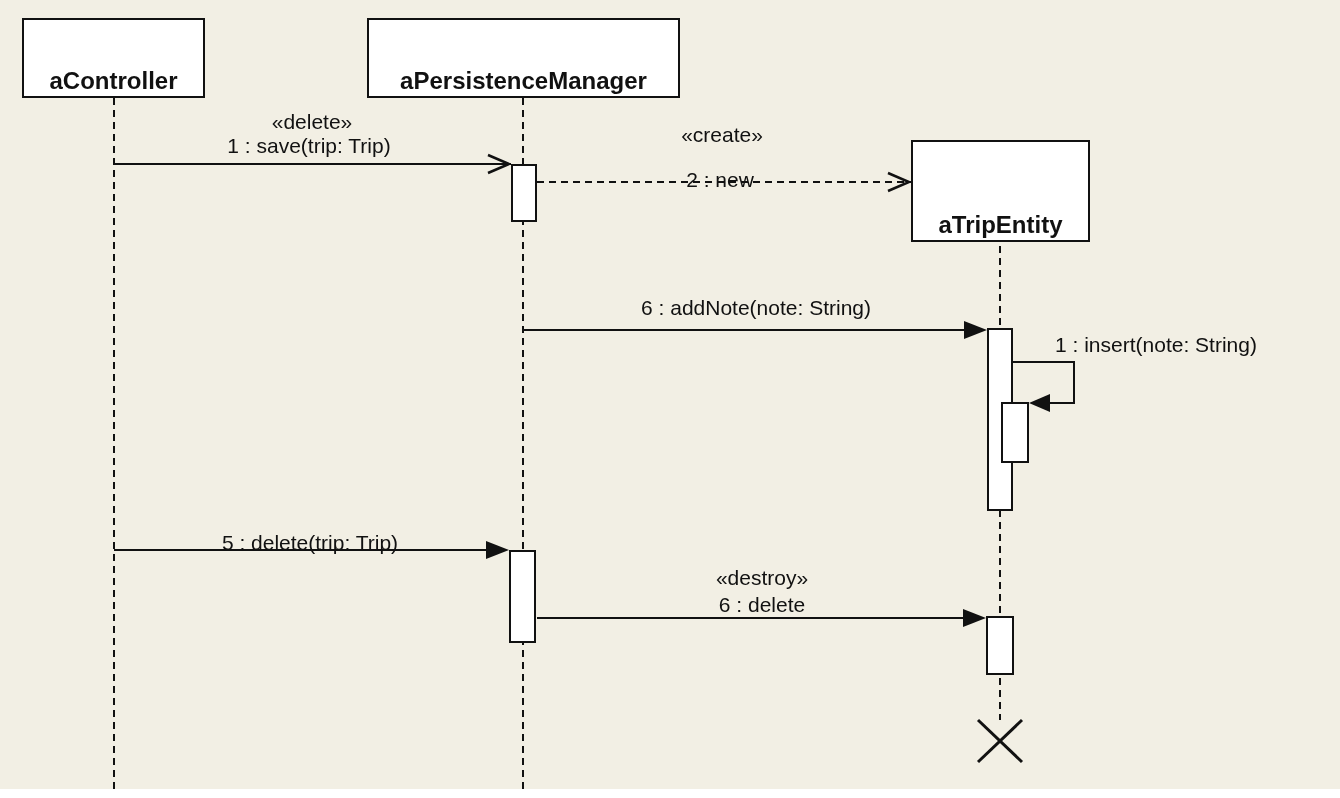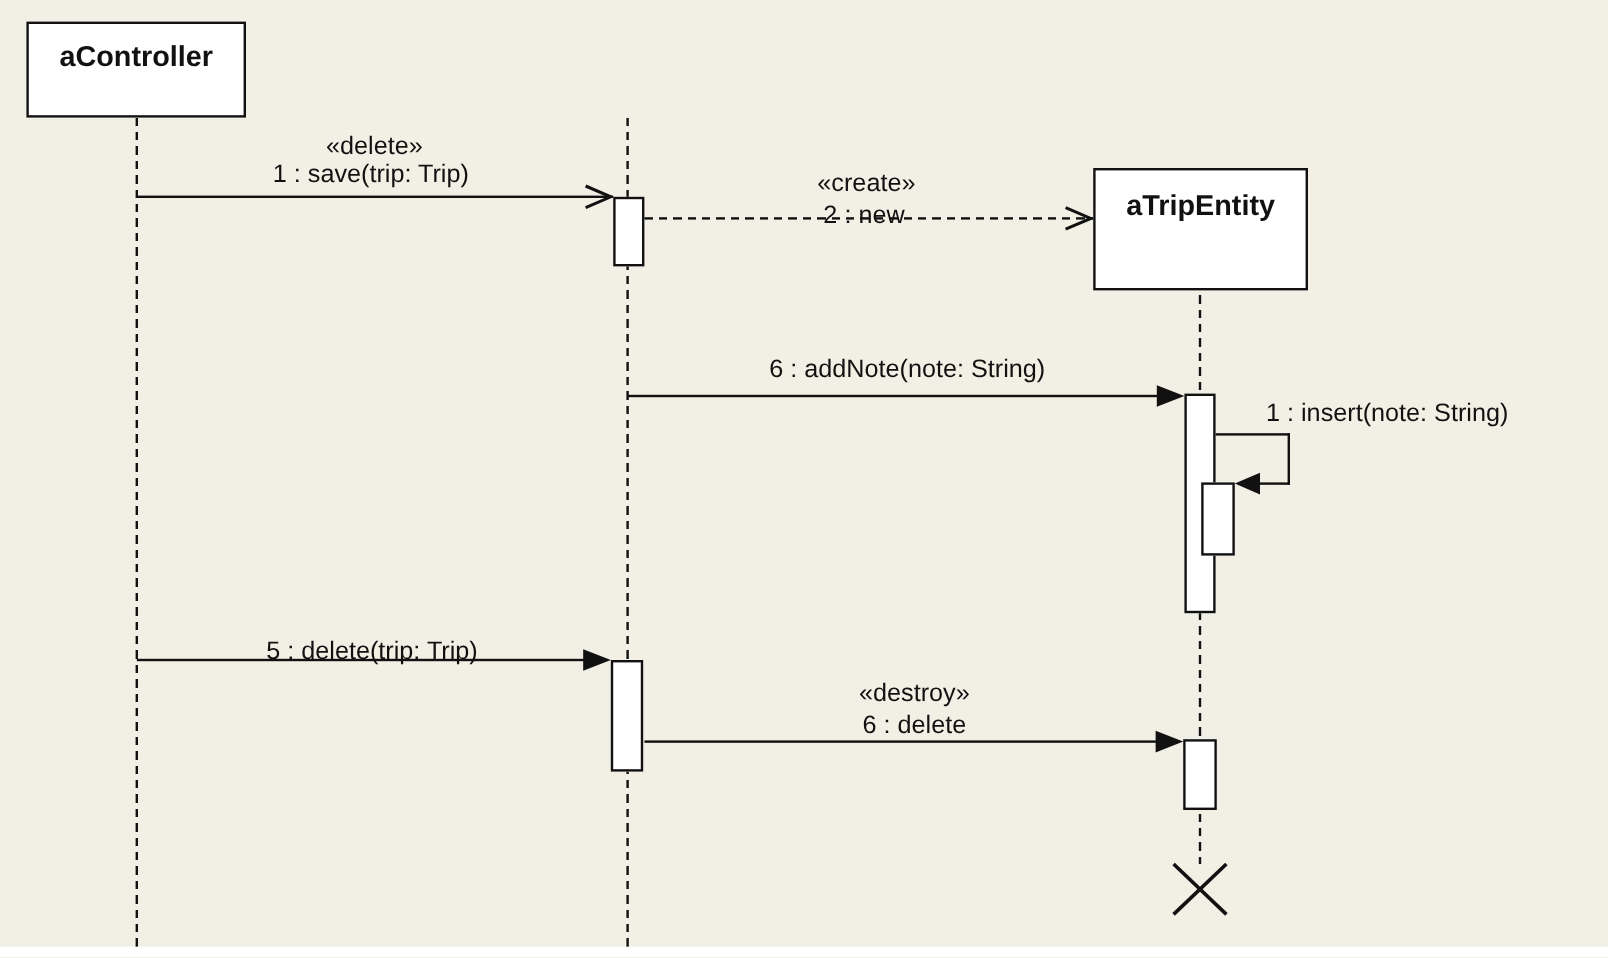--- a/index.html
+++ b/index.html
@@ -8,21 +8,21 @@
     background:#f2efe4;
     font-family:"Liberation Sans", sans-serif;
     color:#111;
   }
   .group{position:absolute;left:0;top:0;width:0;height:0;}
 
   
   .obj-box{
     position:absolute;box-sizing:border-box;
     background:#ffffff;border:2.5px solid #111;
-    display:flex;justify-content:center;align-items:flex-start;
+    display:flex;justify-content:center;align-items:flex-end;
     font-weight:bold;font-size:24px;line-height:1.2;
   }
   #box-controller{left:22px;top:18px;width:183px;height:80px;padding-top:14px;}
   #box-pm{left:367px;top:18px;width:313px;height:80px;padding-top:14px;}
   #box-te{left:911px;top:140px;width:179px;height:102px;padding-top:16px;}
 
   
   .lifeline{
     position:absolute;width:2px;
     background:repeating-linear-gradient(to bottom,#111 0 7px,transparent 7px 12px);
@@ -72,37 +72,40 @@
 
 <div id="canvas">
 
   <div class="lifeline" id="ll-controller"></div>
   <div class="lifeline" id="ll-pm"></div>
   <div class="lifeline" id="ll-te"></div>
 
   <div class="obj-box" id="box-controller">
     <span>aController</span>
   </div>
+  <div class="obj-box" id="box-pm">
+    <span>aPersistenceManager</span>
+  </div>
   <div class="obj-box" id="box-te">
     <span>aTripEntity</span>
   </div>
 
   <div class="group">
     <div class="msg-label" style="left:312px;top:110px;">«delete»</div>
     <div class="msg-label" style="left:309px;top:134px;">1 : save(trip: Trip)</div>
     <div class="mline" style="left:114px;top:163px;width:397px;"></div>
     <svg class="open-arrow" style="left:485px;top:153px;" width="26" height="22">
       <path d="M3 2 L24 11 L3 20" fill="none" stroke="#111" stroke-width="2.5"></path>
     </svg>
   </div>
 
   <div class="activation" id="act-pm-1"></div>
 
   <div class="group">
-    <div class="msg-label" style="left:722px;top:123px;margin-top:18px;">«create»</div>
+    <div class="msg-label" style="left:722px;top:123px;">«create»</div>
     <div class="msg-label" style="left:720px;top:168px;">2 : new</div>
     <div class="mline-dashed" style="left:537px;top:181px;width:374px;"></div>
     <svg class="open-arrow" style="left:885px;top:171px;" width="26" height="22">
       <path d="M3 2 L24 11 L3 20" fill="none" stroke="#111" stroke-width="2.5"></path>
     </svg>
   </div>
 
   <div class="group">
     <div class="msg-label" style="left:756px;top:296px;">6 : addNote(note: String)</div>
     <div class="mline" style="left:523px;top:329px;width:444px;"></div>

